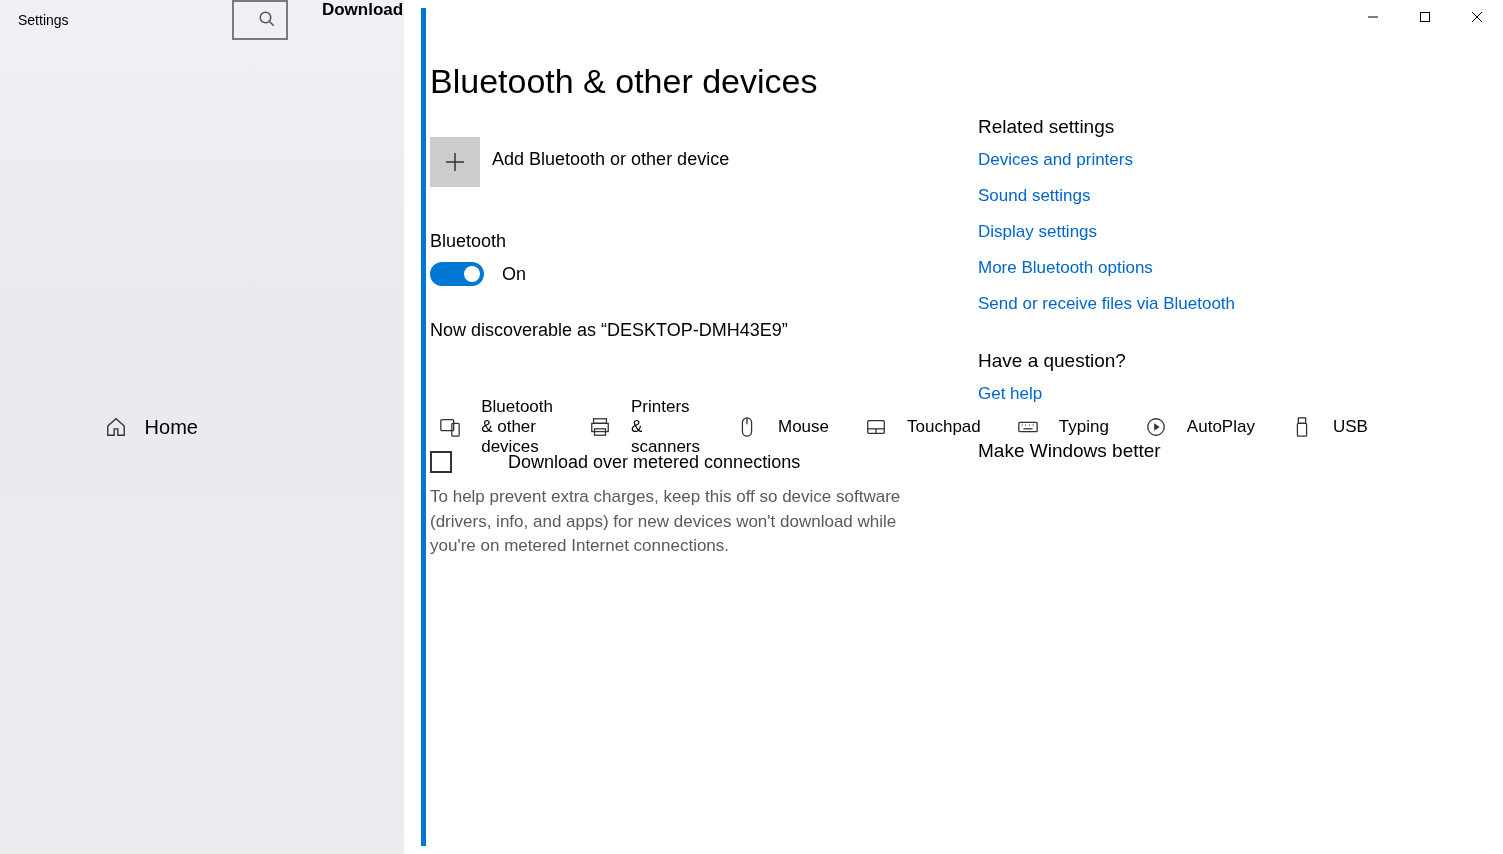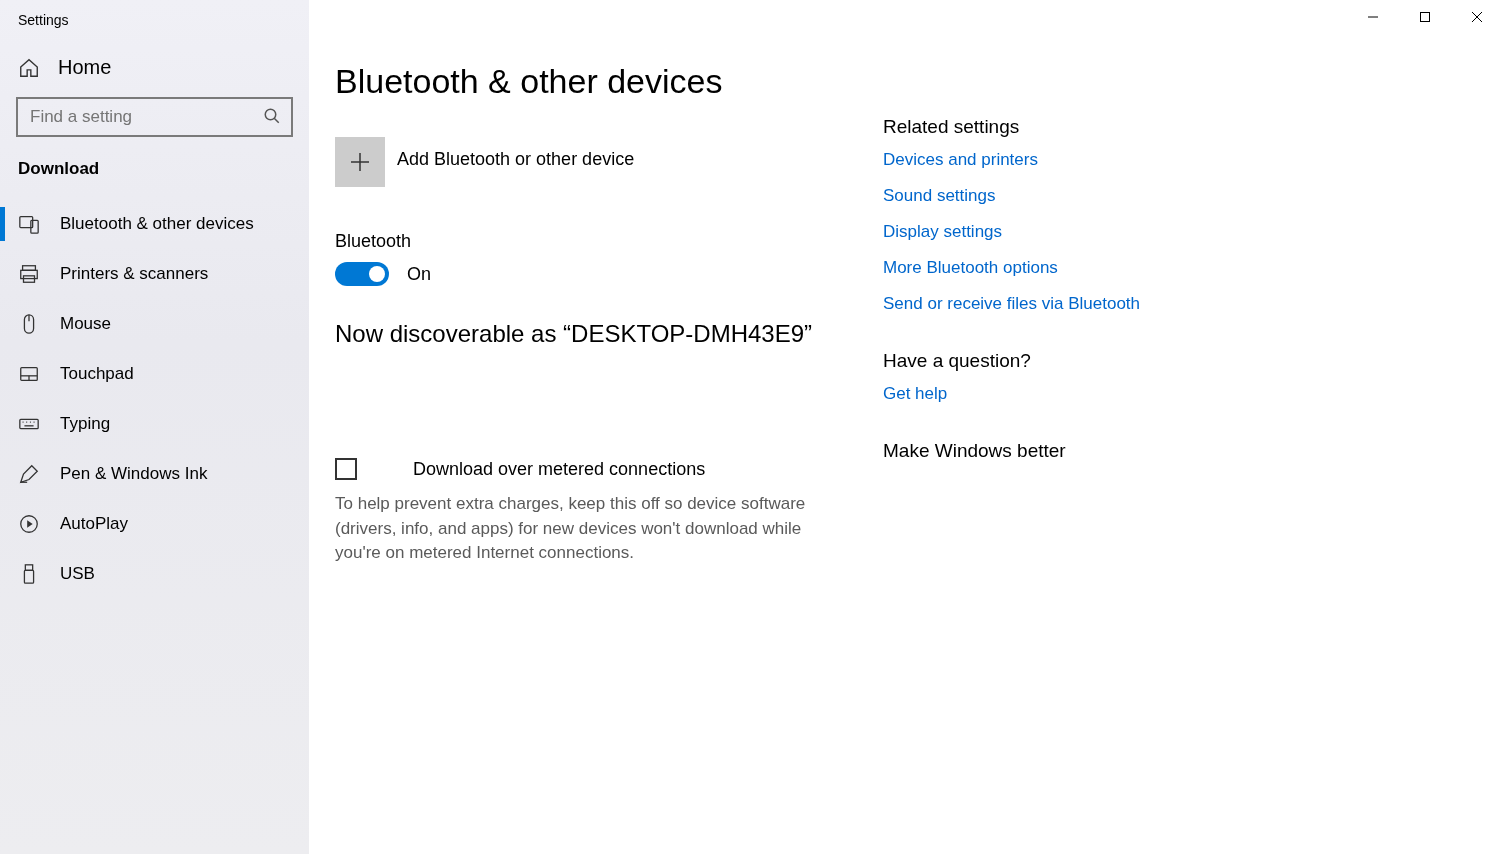--- a/index.html
+++ b/index.html
@@ -7,25 +7,25 @@
   font-family: "Segoe UI", -apple-system, sans-serif;
   font-size: 15px;
   color: #000;
   background: #fff;
   width: 1503px;
   height: 854px;
   overflow: hidden;
   display: flex;
 }
 .sidebar {
-  width: 309px;
+  width: 404px;
   height: 100%;
   background: linear-gradient(180deg, #f0f0f6 0%, #e9e9ef 40%, #ededf0 100%);
   display: flex;
-  flex-direction: column;
+  flex-direction: row;
 }
 .app-title {
   font-size: 14px;
   padding: 12px 18px 10px 18px;
   color: #000;
 }
 .home-row {
   display: flex;
   align-items: center;
   gap: 18px;
@@ -120,21 +120,21 @@
   position: relative;
 }
 .toggle-knob {
   width: 16px; height: 16px;
   background: #fff;
   border-radius: 50%;
   position: absolute;
   top: 4px; right: 4px;
 }
 .toggle-text { font-size: 18px; }
-.discoverable { font-size: 24px; margin-bottom: 110px; }
+.discoverable { font-size: 18px; margin-bottom: 110px; }
 .checkbox-row { display:flex; align-items:center; gap:10px; margin-bottom:12px; }
 .checkbox {
   width: 22px; height: 22px;
   border: 2px solid #333;
 }
 .checkbox-label { font-size: 18px; margin-left: 46px; }
 .help-text { font-size: 17px; color: #5a5a5a; line-height: 1.45; max-width: 500px; }
 
 .right-col {
   padding: 116px 38px 0 0;
@@ -221,29 +221,20 @@
           <line x1="13" y1="10" x2="14" y2="10"></line>
           <line x1="17" y1="10" x2="18" y2="10"></line>
           <line x1="7" y1="14" x2="17" y2="14"></line>
         </svg>
     </span>
     <span>Typing</span>
   </div>
   <div class="nav-item">
     <span class="nav-icon">
       <svg width="22" height="22" viewBox="0 0 24 24" fill="none" stroke="#333" stroke-width="1.4">
-          <path d="M3 21 L6 12 L15 3 L21 9 L12 18 Z"></path>
-          <line x1="3" y1="21" x2="10" y2="21"></line>
-        </svg>
-    </span>
-    <span>Pen &amp; Windows Ink</span>
-  </div>
-  <div class="nav-item">
-    <span class="nav-icon">
-      <svg width="22" height="22" viewBox="0 0 24 24" fill="none" stroke="#333" stroke-width="1.4">
           <circle cx="12" cy="12" r="9"></circle>
           <polygon points="10,8 16,12 10,16" fill="#333" stroke="none"></polygon>
         </svg>
     </span>
     <span>AutoPlay</span>
   </div>
   <div class="nav-item">
     <span class="nav-icon">
       <svg width="22" height="22" viewBox="0 0 24 24" fill="none" stroke="#333" stroke-width="1.4">
           <rect x="8" y="2" width="8" height="6"></rect>

